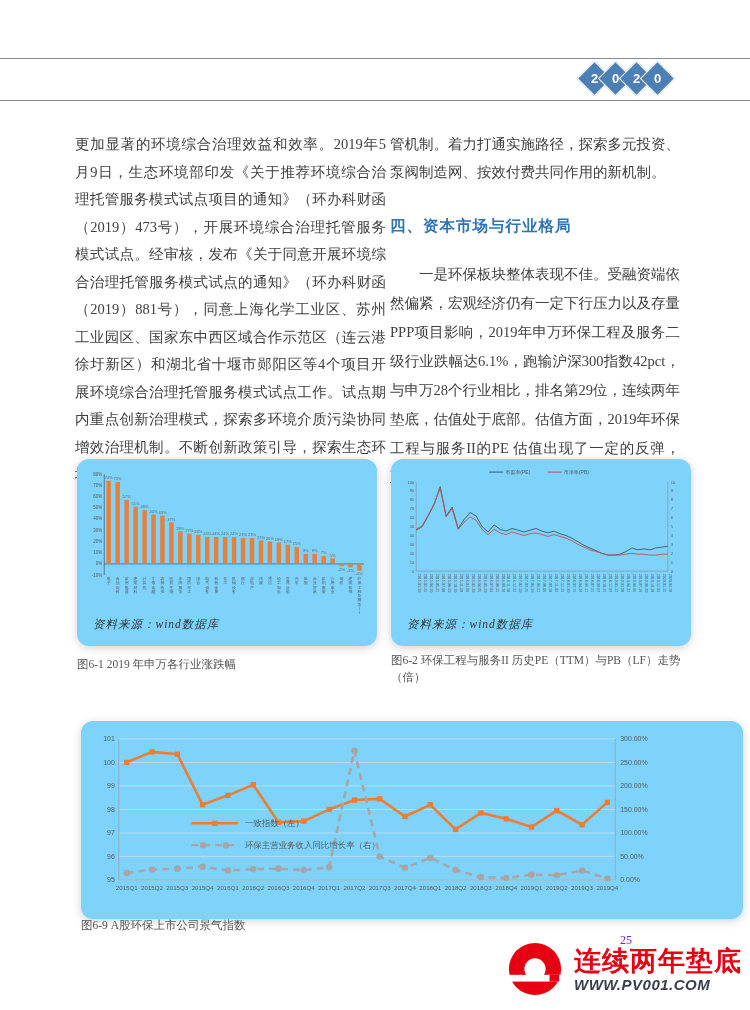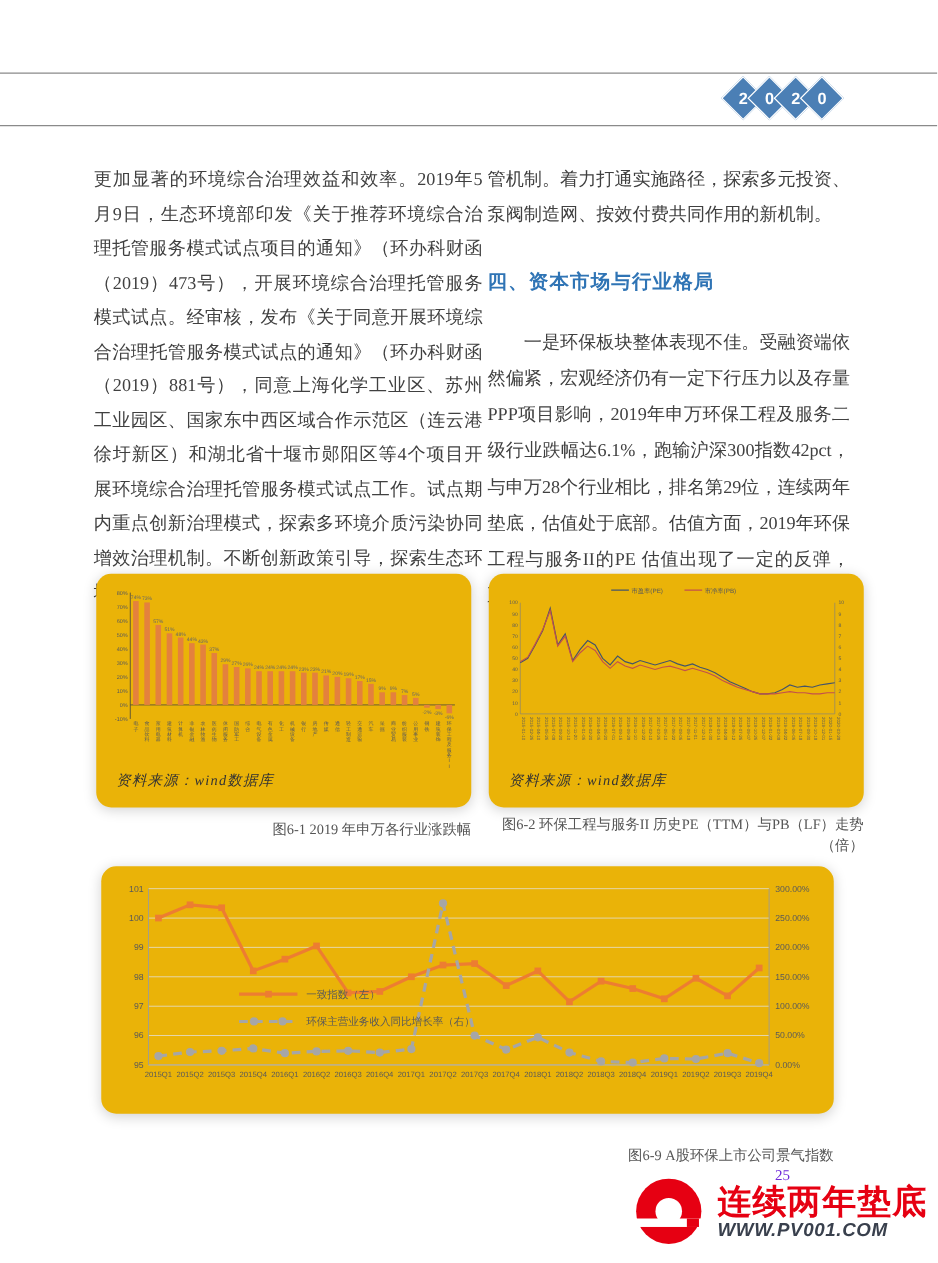--- a/index.html
+++ b/index.html
@@ -14,33 +14,33 @@
            border:1px solid #ffffff;}
   .diamond i{transform:rotate(-45deg);font-style:normal;color:#ffffff;font-weight:bold;
              font-size:13px;font-family:"Liberation Sans",sans-serif;}
   .col{position:absolute;top:131px;font-size:14.5px;line-height:27.5px;text-align:justify;}
   .col-left{left:75px;width:311px;}
   .col-right{left:390px;width:290px;}
   .col-right p{margin:0;}
   .col-right .heading{margin:26px 0 20px 0;font-size:15.5px;font-weight:bold;color:#2f74b5;
                       font-family:"Liberation Sans",sans-serif;letter-spacing:1px;}
   .col-right .p2{line-height:29px;text-indent:2em;}
-  .card{position:absolute;background:#eab308;border-radius:12px;
+  .card{position:absolute;background:#7dd3fc;border-radius:12px;
         box-shadow:0 2px 10px rgba(0,0,0,0.18);}
   .card-fig1{left:77px;top:459px;width:300px;height:187px;}
   .card-fig2{left:391px;top:459px;width:300px;height:187px;}
-  .card-fig3{left:81px;top:693px;width:586px;height:198px;}
+  .card-fig3{left:81px;top:721px;width:662px;height:198px;}
   .chart-box{position:absolute;}
   .chart-fig1{left:5px;top:5px;width:288px;}
   .chart-fig2{left:5px;top:5px;width:288px;}
   .chart-fig3{left:8px;top:8px;width:568px;}
   .chart-box svg{display:block;width:100%;height:auto;}
   .source-note{position:absolute;left:16px;bottom:14px;font-style:italic;font-size:11.5px;
                color:#333333;letter-spacing:1px;}
-  .caption{position:absolute;text-align:right;font-size:11.5px;color:#555555;line-height:17px;}
+  .caption{position:absolute;text-align:left;font-size:11.5px;color:#555555;line-height:17px;}
   .caption-fig1{left:77px;top:656px;width:300px;}
   .caption-fig2{left:391px;top:652px;width:300px;}
   .caption-fig3{left:81px;top:917px;width:586px;}
   .page-number{position:absolute;right:118px;bottom:62px;font-size:12px;color:#6d28d9;}
   .brand{position:absolute;right:8px;bottom:12px;display:flex;align-items:center;gap:10px;}
   .brand-mark{width:58px;height:58px;}
   .brand-text{display:flex;flex-direction:column;align-items:flex-start;}
   .brand-name{font-family:"Liberation Sans",sans-serif;font-weight:bold;font-size:27px;
               color:#e60012;letter-spacing:1px;line-height:30px;}
   .brand-url{font-family:"Liberation Sans",sans-serif;font-weight:bold;font-style:italic;

